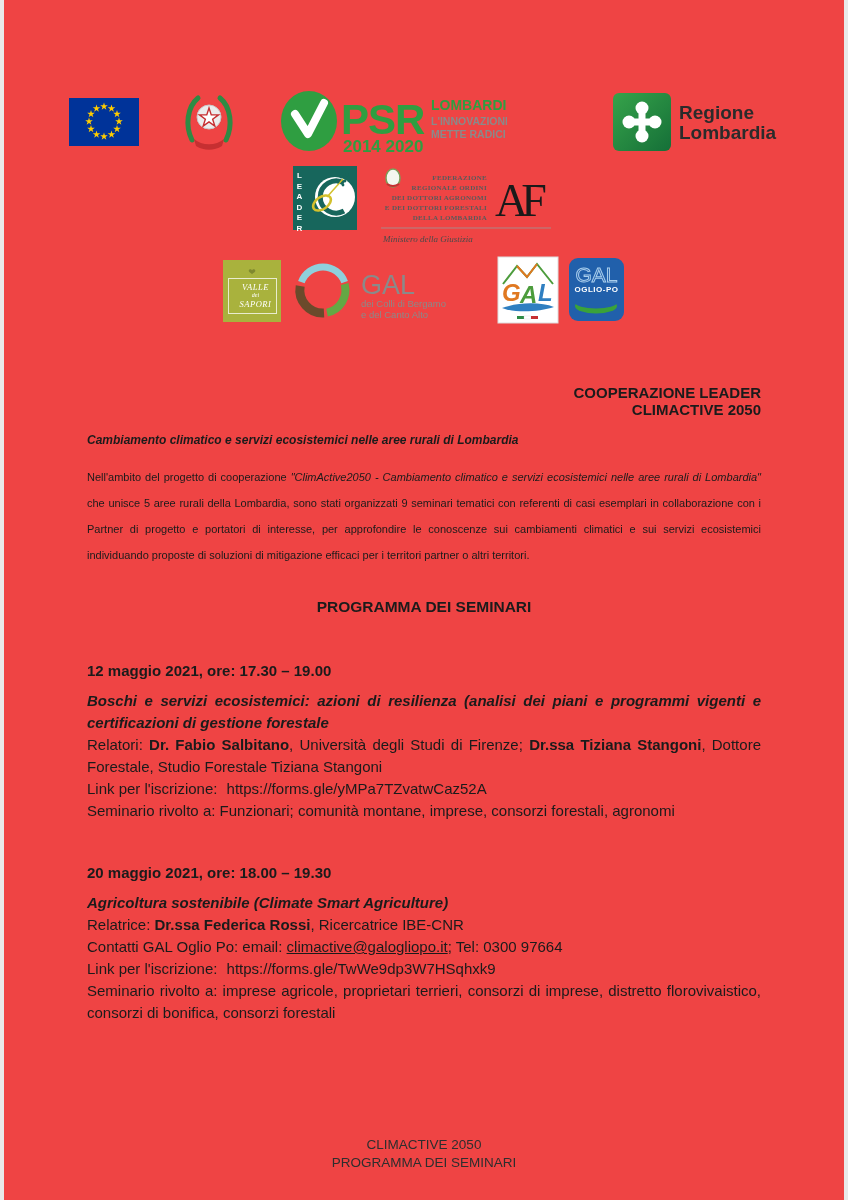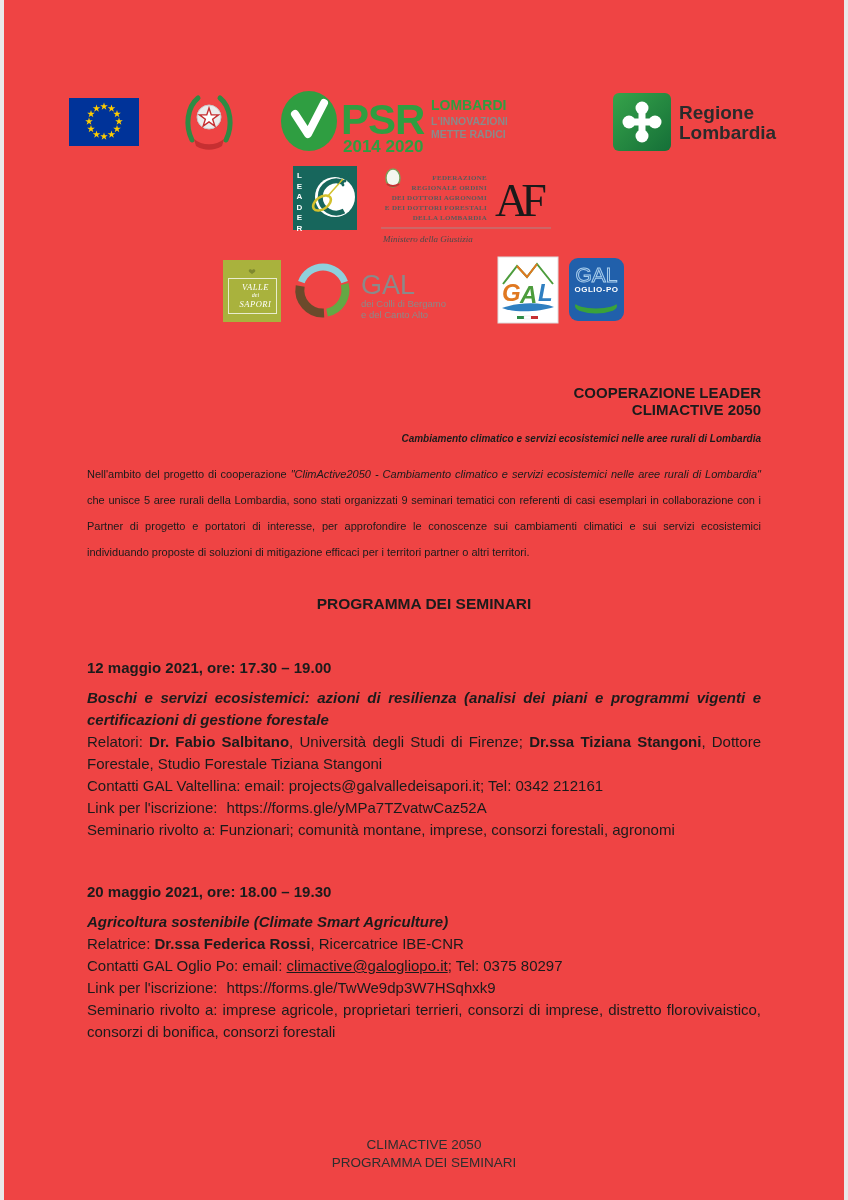--- a/index.html
+++ b/index.html
@@ -24,21 +24,21 @@
 
   .valle-box{width:58px;height:62px;background:#a9b23d;position:relative;flex:0 0 auto;
     display:flex;flex-direction:column;align-items:center;justify-content:center;}
   .valle-heart{color:#7f882e;font-size:9px;line-height:9px;margin-bottom:1px;}
   .valle-frame{border:1px solid rgba(255,255,255,.75);width:40px;padding:3px 0 4px 7px;text-align:center;
     color:#fff;font-family:"Liberation Serif",serif;}
   .valle-l1,.valle-l3{font-size:8.5px;font-style:italic;letter-spacing:.5px;line-height:10px;}
   .valle-l2{font-size:6px;font-style:italic;line-height:7px;}
 
   .title-block{margin-top:58px;text-align:right;font-weight:bold;font-size:15px;line-height:17px;}
-  .subtitle{margin-top:15px;text-align:right;font-weight:bold;font-style:italic;font-size:10px;}
+  .subtitle{margin-top:15px;text-align:left;font-weight:bold;font-style:italic;font-size:12px;}
   .intro{margin-top:17px;font-size:11px;line-height:26px;text-align:justify;}
   .program-heading{margin-top:30px;text-align:center;font-weight:bold;font-size:15.5px;}
   .seminar{margin-top:44px;}
   .seminar + .seminar{margin-top:40px;}
   .sem-date{font-weight:bold;font-size:15px;line-height:22px;}
   .sem-title{margin-top:8px;font-weight:bold;font-style:italic;font-size:15px;line-height:22px;text-align:justify;}
   .sem-body{font-size:15px;line-height:22px;}
   .sem-body.just{text-align:justify;}
   .link-url{margin-left:5px;}
   .u{text-decoration:underline;}
@@ -196,30 +196,29 @@
     <div class="subtitle">Cambiamento climatico e servizi ecosistemici nelle aree rurali di Lombardia</div>
 
     <p class="intro"><span>Nell'ambito del progetto di cooperazione </span><span style="font-style:italic">"ClimActive2050 - Cambiamento climatico e servizi ecosistemici nelle aree rurali di Lombardia"</span><span> che unisce 5 aree rurali della Lombardia, sono stati organizzati 9 seminari tematici con referenti di casi esemplari in collaborazione con i Partner di progetto e portatori di interesse, per approfondire le conoscenze sui cambiamenti climatici e sui servizi ecosistemici individuando proposte di soluzioni di mitigazione efficaci per i territori partner o altri territori.</span></p>
 
     <div class="program-heading">PROGRAMMA DEI SEMINARI</div>
 
     <div class="seminar">
       <div class="sem-date">12 maggio 2021, ore: 17.30 – 19.00</div>
       <div class="sem-title">Boschi e servizi ecosistemici: azioni di resilienza (analisi dei piani e programmi vigenti e certificazioni di gestione forestale</div>
       <div class="sem-body just"><span>Relatori: </span><span class="b">Dr. Fabio Salbitano</span><span>, Università degli Studi di Firenze; </span><span class="b">Dr.ssa Tiziana Stangoni</span><span>, Dottore Forestale, Studio Forestale Tiziana Stangoni</span></div>
-      <div class="sem-body"><span>Contatti GAL Valtellina: email: </span><span>projects@galvalledeisapori.it</span><span>; Tel: 0342 212161</span></div>
       <div class="sem-body"><span>Link per l'iscrizione: </span><span class="link-url">https://forms.gle/yMPa7TZvatwCaz52A</span></div>
       <div class="sem-body">Seminario rivolto a: Funzionari; comunità montane, imprese, consorzi forestali, agronomi</div>
     </div>
 
     <div class="seminar">
       <div class="sem-date">20 maggio 2021, ore: 18.00 – 19.30</div>
       <div class="sem-title">Agricoltura sostenibile (Climate Smart Agriculture)</div>
       <div class="sem-body"><span>Relatrice: </span><span class="b">Dr.ssa Federica Rossi</span><span>, Ricercatrice IBE-CNR</span></div>
-      <div class="sem-body"><span>Contatti GAL Oglio Po: email: </span><span class="u">climactive@galogliopo.it</span><span>; Tel: 0375 80297</span></div>
+      <div class="sem-body"><span>Contatti GAL Oglio Po: email: </span><span class="u">climactive@galogliopo.it</span><span>; Tel: 0300 97664</span></div>
       <div class="sem-body"><span>Link per l'iscrizione: </span><span class="link-url">https://forms.gle/TwWe9dp3W7HSqhxk9</span></div>
       <div class="sem-body just">Seminario rivolto a: imprese agricole, proprietari terrieri, consorzi di imprese, distretto florovivaistico, consorzi di bonifica, consorzi forestali</div>
     </div>
   </div>
 
   <div class="footer">
     <div>CLIMACTIVE 2050</div>
     <div>PROGRAMMA DEI SEMINARI</div>
   </div>
 

